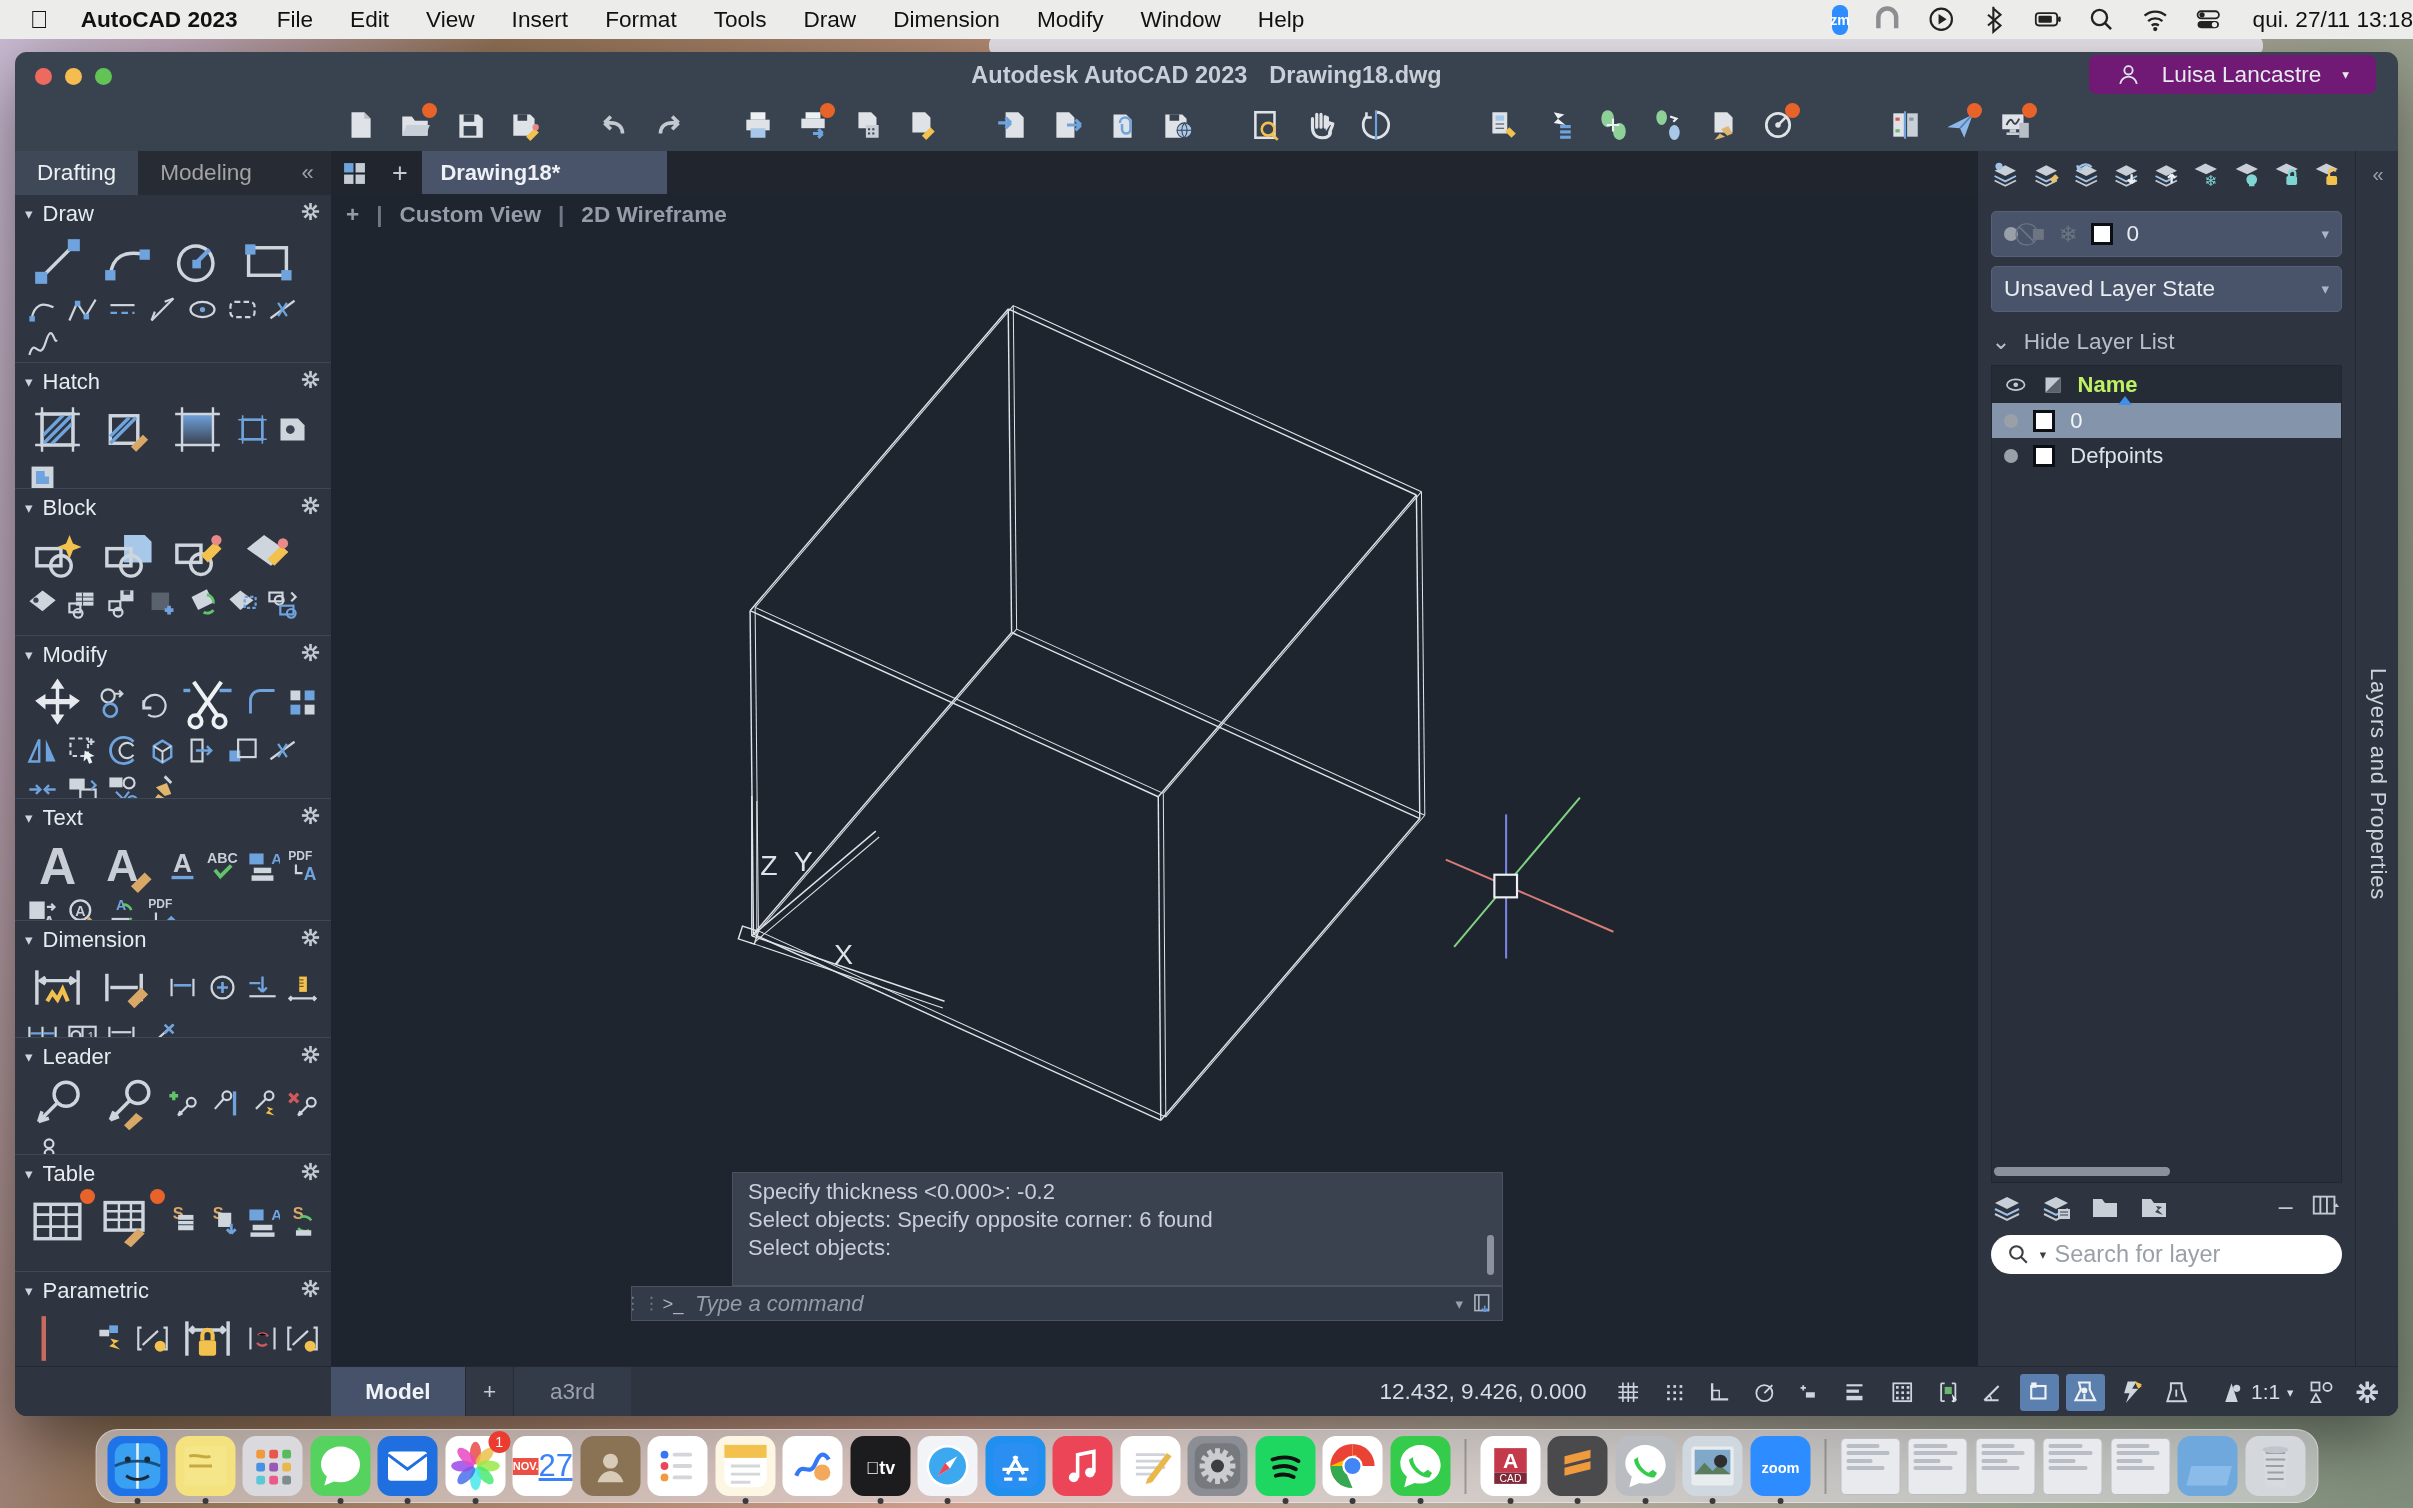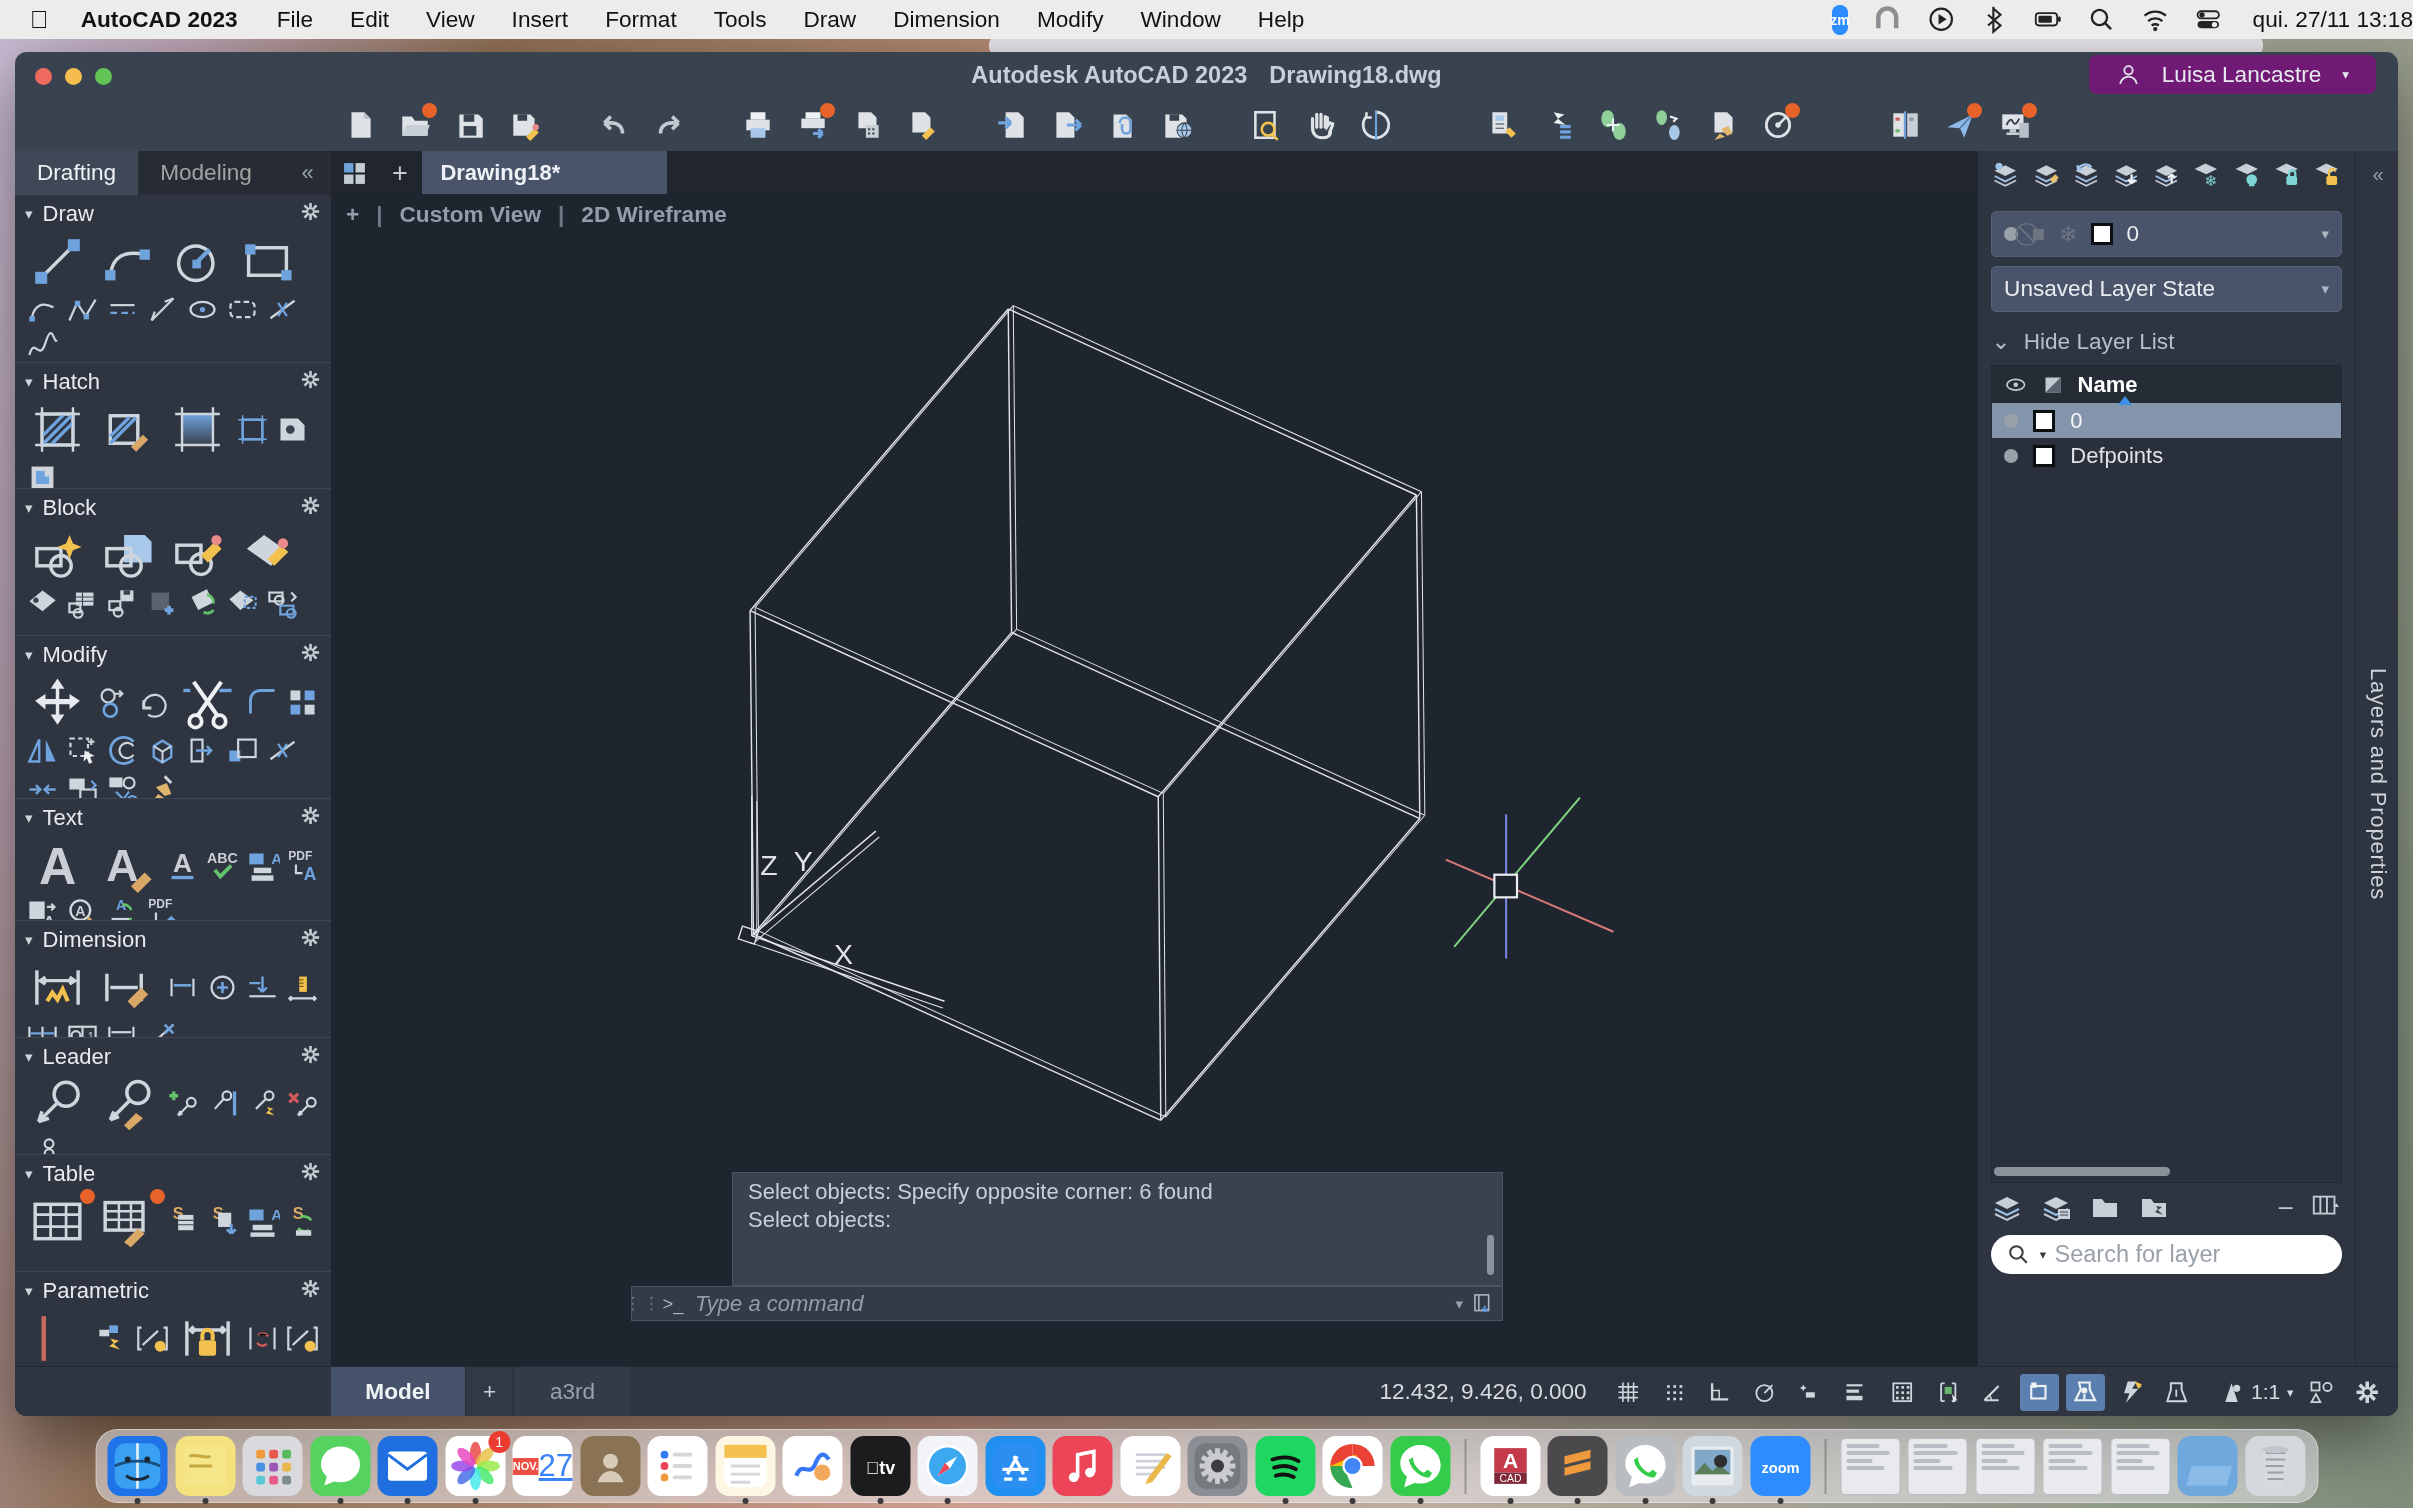--- a/index.html
+++ b/index.html
@@ -76,21 +76,21 @@
   .layers{position:absolute;left:1963px;top:99px;width:377px;height:1265px;background:#2e3541;box-sizing:border-box;padding:0 13.4px;}
   .laytitle{display:flex;align-items:center;height:55px;color:#e9edf1;font-size:25px;}
   .laytitle .out{margin-left:auto;}
   .layicons{display:flex;align-items:center;gap:11.7px;height:52px;}
   .layicons .lic{width:34px;height:34px;}
   .pill{background:#49546a;border:0.8px solid #55607a;border-radius:5px;height:44px;display:flex;align-items:center;
     color:#e9edf1;font-size:22.6px;padding:0 11.7px;margin-top:8.4px;}
   .pill .caret{margin-left:auto;color:#aeb5c2;font-size:15px;}
   .hidelayer{display:flex;align-items:center;gap:13.4px;height:47px;color:#b7bec8;font-size:22.6px;margin-top:6.7px;}
   .laytable{background:#2a303b;border:0.8px solid #222831;}
-  .layhead{display:flex;align-items:center;height:37px;background:#262c36;color:#ffffff;font-size:22px;font-weight:bold;
+  .layhead{display:flex;align-items:center;height:37px;background:#262c36;color:#bef264;font-size:22px;font-weight:bold;
     position:relative;padding-left:11.7px;gap:15px;}
   .sortup{position:absolute;left:126px;bottom:-1.7px;width:0;height:0;border-left:7.5px solid transparent;border-right:7.5px solid transparent;border-bottom:9.2px solid #3f8fe8;}
   .layrow{display:flex;align-items:center;height:35px;color:#dfe3e9;font-size:22px;gap:15px;padding-left:11.7px;}
   .layrow.sel{background:#8494ab;color:#f4f6f8;}
   .dot{width:14.2px;height:14.2px;border-radius:50%;background:#9aa0a8;}
   .swatch{width:16px;height:16px;background:#fff;border:3.4px solid #0b0e12;}
   .laylistbody{height:687px;}
   .layscroll{height:22px;display:flex;align-items:center;}
   .layscroll .bar{width:176px;height:8.4px;border-radius:4.2px;background:#8a919b;margin-left:1.7px;}
   .laybot{display:flex;align-items:center;gap:17px;height:47px;}
@@ -1251,20 +1251,21 @@
           <text x="600" y="918" fill="#dfe3e8" font-size="34" font-family="Liberation Sans">X</text>
           <line x1="1402" y1="740" x2="1402" y2="912" stroke="#7b86e8" stroke-width="2.4"></line>
           <line x1="1340" y1="898" x2="1490" y2="720" stroke="#7fd380" stroke-width="2.4"></line>
           <line x1="1330" y1="794" x2="1530" y2="880" stroke="#d97b77" stroke-width="2.4"></line>
           <rect x="1388" y="812" width="27" height="27" fill="#1f252f" stroke="#eef1f4" stroke-width="2.6"></rect>
         </svg>
     </div>
 
     <div class="cmdhist">
       <div id="cmdlines">
+          <div>Specify thickness &lt;0.000&gt;: -0.2</div>
           <div>Select objects: Specify opposite corner: 6 found</div>
           <div>Select objects:</div>
         </div>
       <div class="scroll"></div>
     </div>
     <div class="cmdrow">
       <span class="handle">⋮⋮</span>
       <span class="prompt">&gt;_</span>
       <span class="ph">Type a command</span>
       <span class="caret">▾</span>

